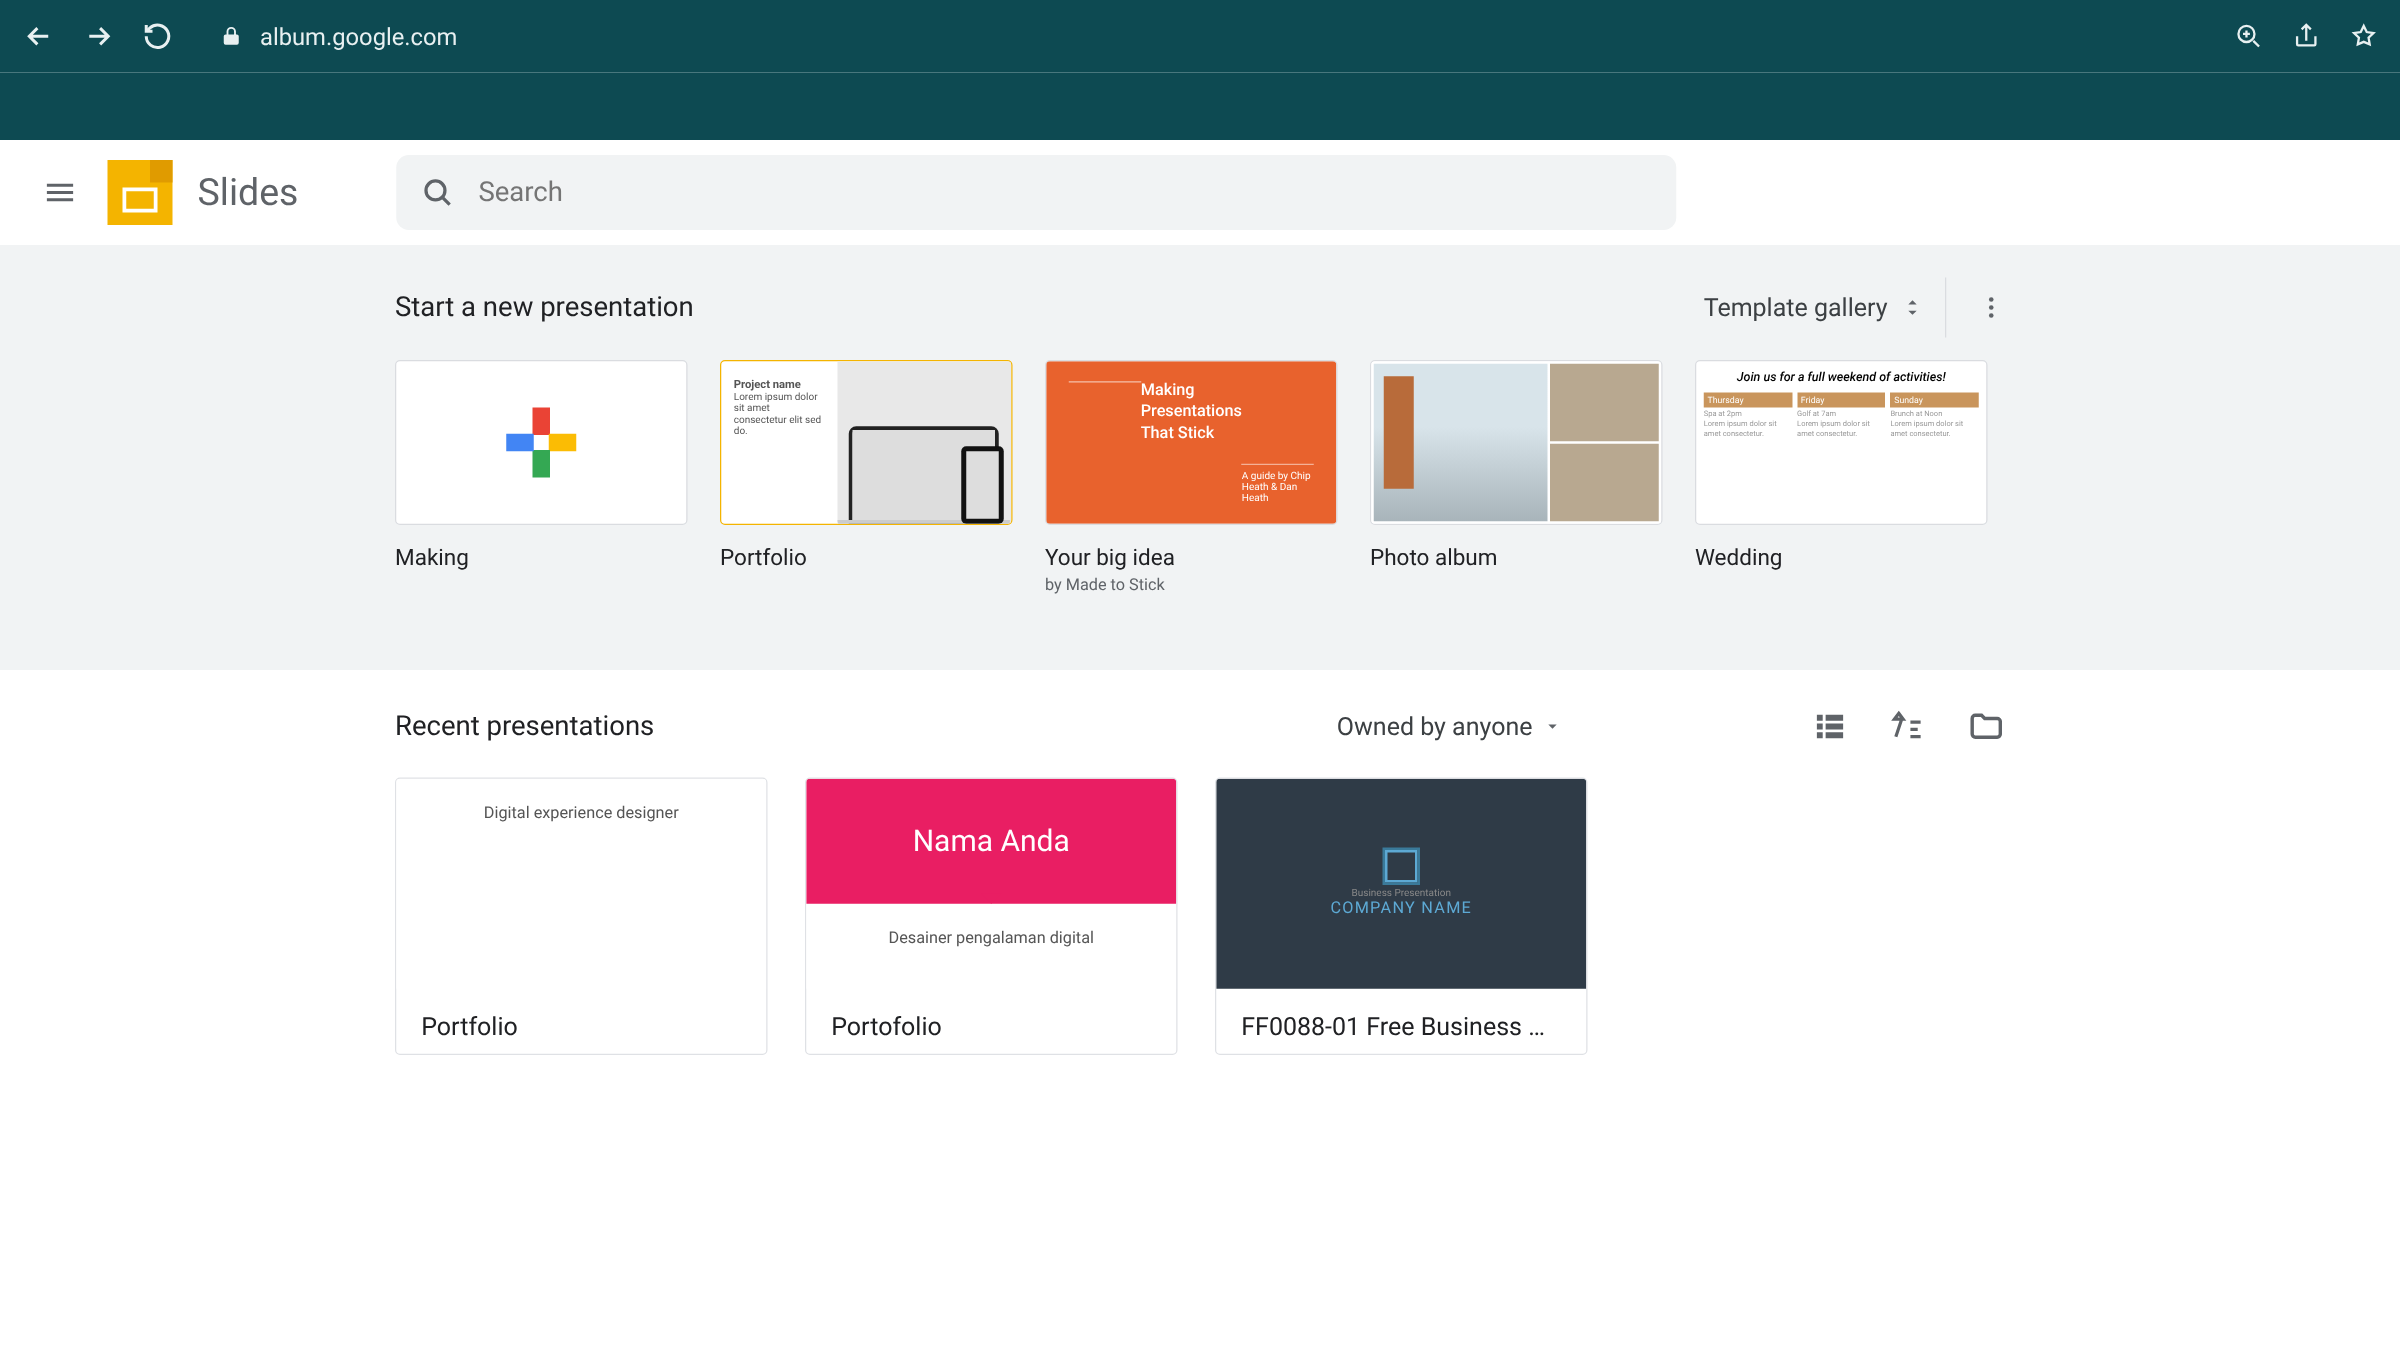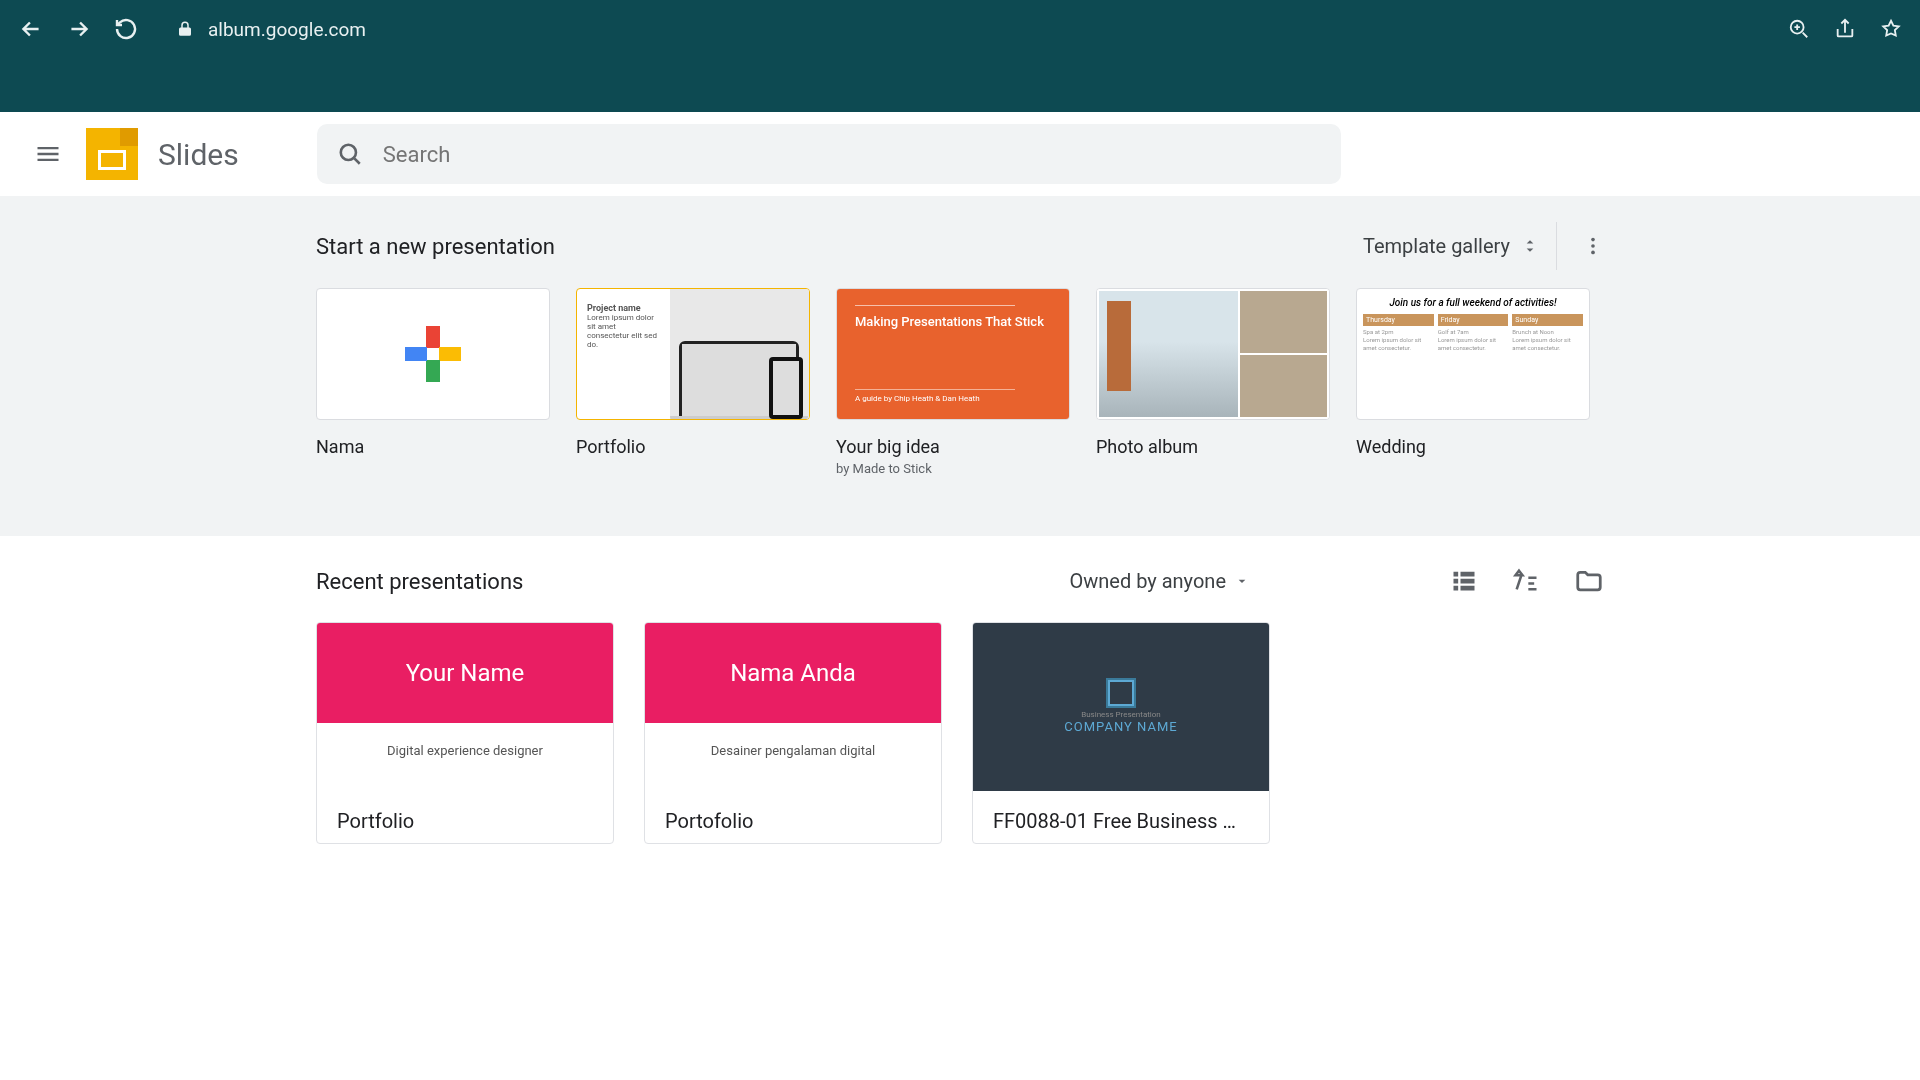--- a/index.html
+++ b/index.html
@@ -49,21 +49,21 @@
 .pf-left { flex: 0 0 40%; padding: 14px 10px; font-size: 8px; color: #555; }
 .pf-left strong { font-size: 9px; }
 .pf-right { flex: 1; background: #e8e8e8; display: flex; align-items: flex-end; justify-content: center; position: relative; }
 .laptop { width: 120px; height: 78px; background: #222; border-radius: 6px 6px 0 0; border: 3px solid #222; position: relative; }
 .laptop::after { content: ''; position: absolute; bottom: -8px; left: -12px; right: -12px; height: 8px; background: #ccc; border-radius: 0 0 10px 10px; }
 .laptop .screen { background: #ddd; width: 100%; height: 100%; }
 .phone { width: 34px; height: 62px; background: #111; border-radius: 4px; position: absolute; right: 6px; bottom: 0; }
 .phone::before { content:''; position:absolute; inset:4px; background:#ddd; }
 
 
-.idea-thumb { background: #e8622d; width: 100%; height: 100%; color: #fff; padding: 16px 18px; text-align: left; display:flex; flex-direction:column; }
+.idea-thumb { background: #e8622d; width: 100%; height: 100%; color: #fff; padding: 16px 18px; text-align: left; display:flex; }
 .idea-thumb .line { border-top: 1px solid rgba(255,255,255,0.6); margin-bottom: 8px; width: 160px; }
 .idea-thumb h4 { font-size: 13px; font-weight: 500; line-height: 1.3; }
 .idea-thumb small { font-size: 8px; margin-top: auto; border-top: 1px solid rgba(255,255,255,0.5); padding-top:4px; width:160px;}
 
 
 .photo-thumb { display: grid; grid-template-columns: 1.6fr 1fr; grid-template-rows: 1fr 1fr; width:100%; height:100%; gap:2px; background:#fff; padding:2px;}
 .photo-thumb div { background:#b8a890; }
 .photo-thumb .big { grid-row: span 2; background: linear-gradient(180deg,#d8e4ea 40%, #a8b4ba 100%); position:relative;}
 .photo-thumb .big::after{content:'';position:absolute;left:8px;top:10px;width:24px;height:90px;background:#b86b3a;}
 .photo-wrap{position:relative;width:100%;height:100%;}
@@ -192,21 +192,21 @@
     <div class="template-row">
       <div class="template-card">
         <div class="template-thumb">
             <div class="plus">
               <span class="r"></span>
               <span class="y"></span>
               <span class="g"></span>
               <span class="b"></span>
             </div>
           </div>
-        <div class="template-label">Nama</div>
+        <div class="template-label">Making</div>
       </div>
       <div class="template-card">
         <div class="template-thumb highlight">
           <div class="pf-thumb">
             <div class="pf-left"><strong>Project name</strong><br>Lorem ipsum dolor sit amet consectetur elit sed do.</div>
             <div class="pf-right">
                 <div class="laptop">
                   <div class="screen"></div>
                 </div>
                 <div class="phone"></div>
@@ -290,23 +290,20 @@
         <div>
             <svg width="30" height="30" viewBox="0 0 24 24" fill="none" stroke="#5f6368" stroke-width="2.2">
               <path d="M3 7a2 2 0 0 1 2-2h4l2 2h8a2 2 0 0 1 2 2v8a2 2 0 0 1-2 2H5a2 2 0 0 1-2-2z"></path>
             </svg>
           </div>
       </div>
     </div>
     <div class="recent-grid">
       <div class="recent-card">
         <div class="recent-thumb">
-          <div class="pink-top">
-              <span>Your Name</span>
-            </div>
           <div class="pink-sub">Digital experience designer</div>
         </div>
         <div class="recent-title">Portfolio</div>
       </div>
       <div class="recent-card">
         <div class="recent-thumb">
           <div class="pink-top">
               <span>Nama Anda</span>
             </div>
           <div class="pink-sub">Desainer pengalaman digital</div>

